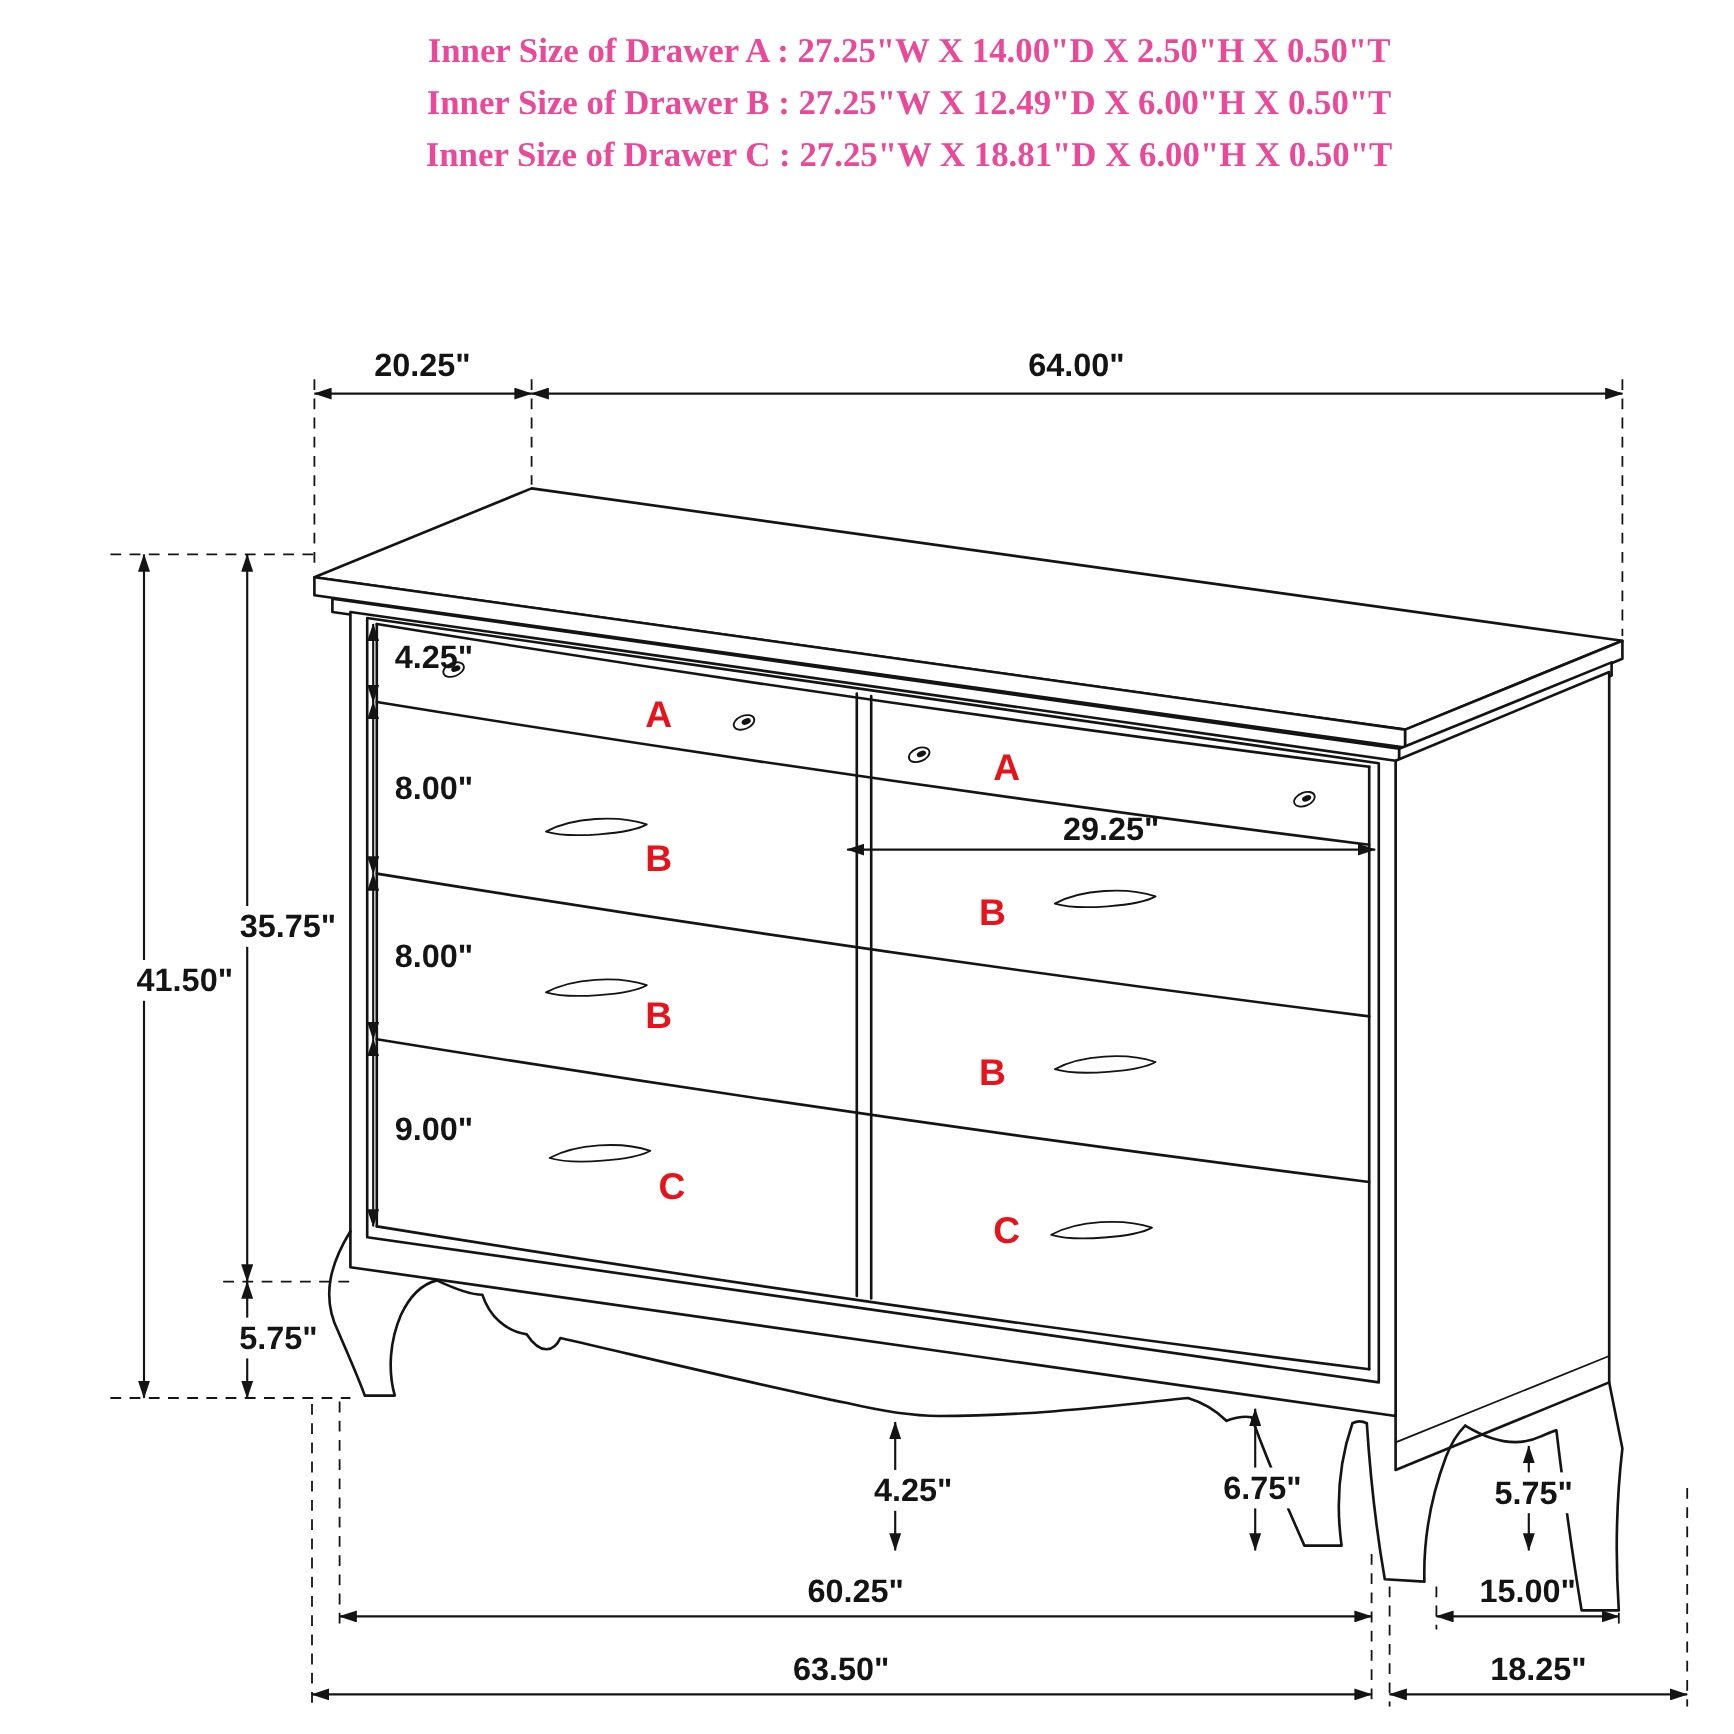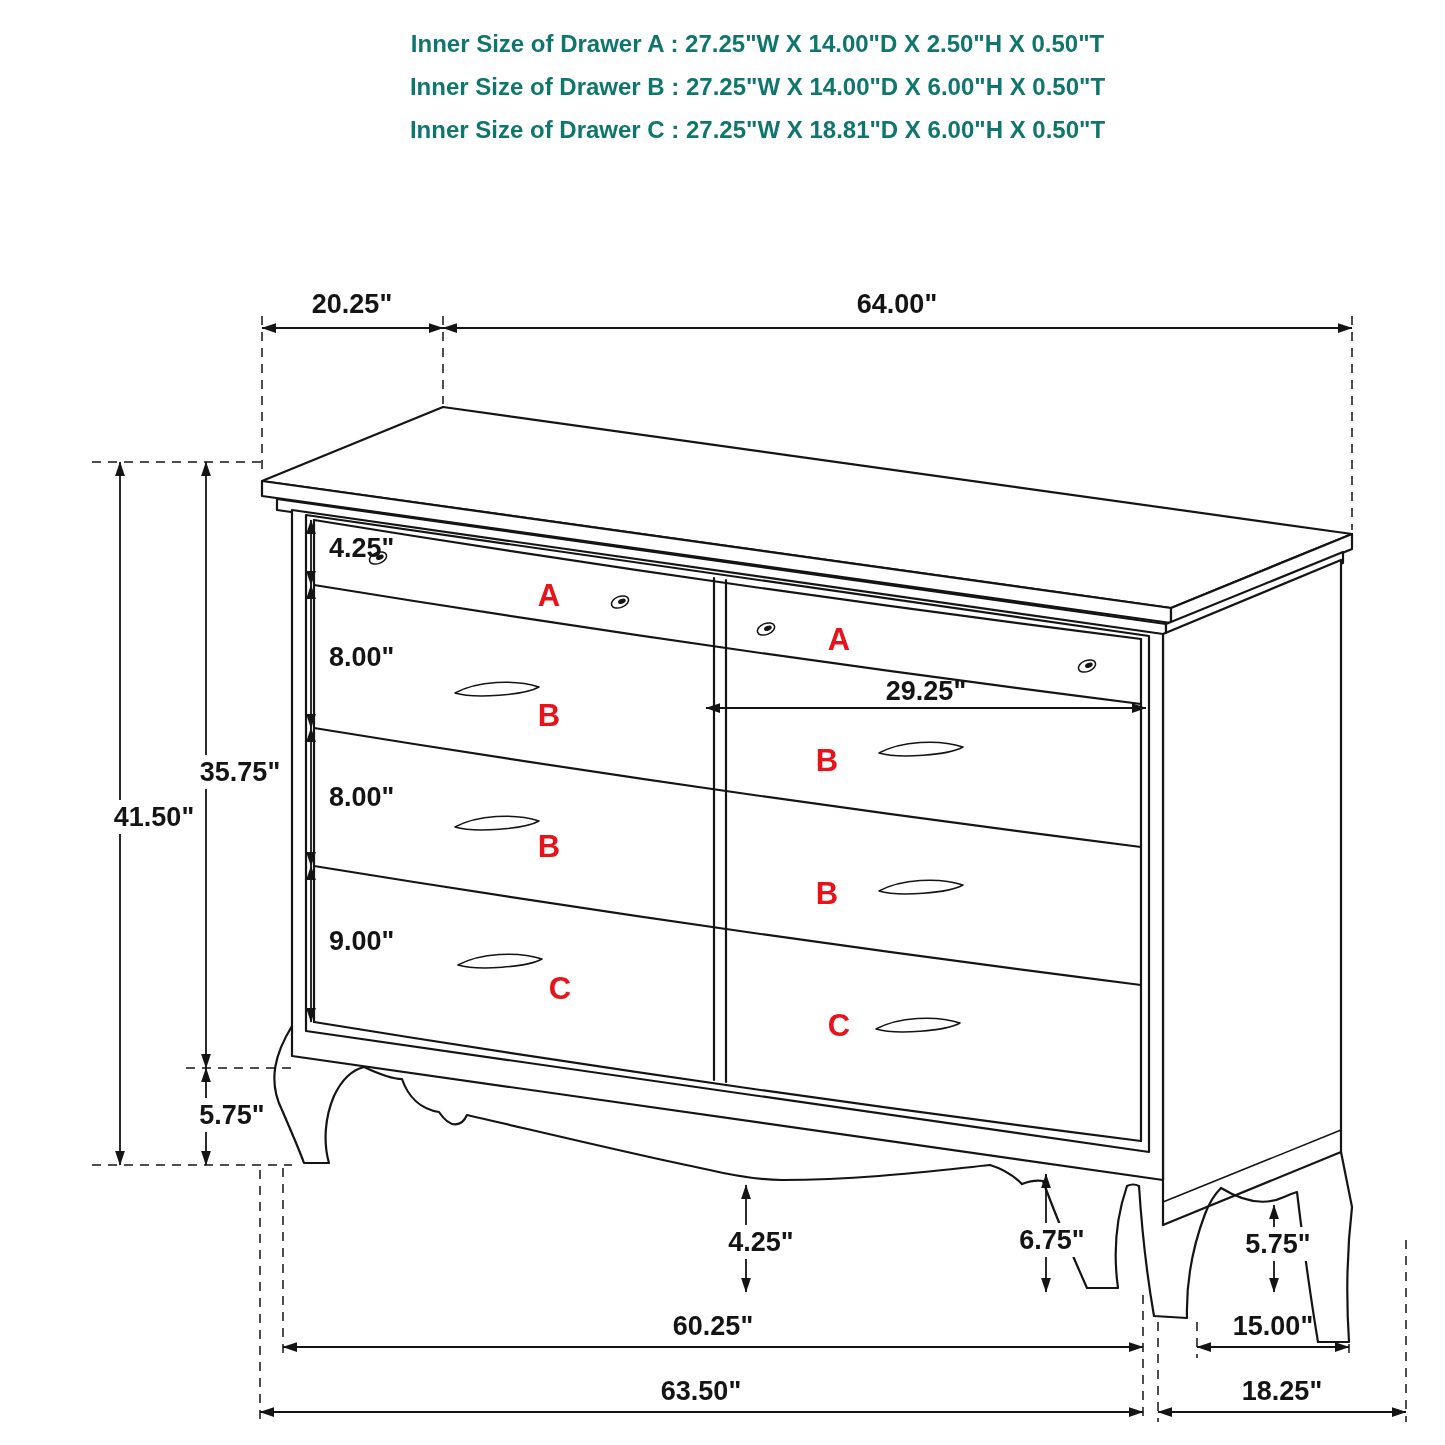--- a/index.html
+++ b/index.html
@@ -1,40 +1,40 @@
 <!DOCTYPE html>
 <html><head>
 <meta charset="utf-8">
 <style>
   html,body{margin:0;padding:0;background:#ffffff;}
   #canvas{position:relative;width:1445px;height:1445px;background:#ffffff;overflow:hidden;
           font-family:"Liberation Sans",sans-serif;}
   #header{position:absolute;top:22px;left:70px;right:0;text-align:center;
-          font-weight:bold;font-size:24px;line-height:43px;color:#0f766e;}
+          font-weight:bold;font-size:29px;line-height:43px;color:#ec4899;font-family:Liberation Serif, serif;}
   svg{position:absolute;top:0;left:0;}
   
   .st  {stroke:#141414;stroke-width:2.2;fill:none;stroke-linecap:round;stroke-linejoin:round;}
   .fw  {stroke:#141414;stroke-width:2.2;fill:#ffffff;stroke-linejoin:round;}
   .thin{stroke-width:1.5;}
   g.ext  {stroke:#141414;stroke-width:1.5;stroke-dasharray:9 7;fill:none;}
   g.dim  {stroke:#141414;stroke-width:1.8;fill:none;}
   g.dim path{marker-start:url(#arr);marker-end:url(#arr);}
   .dlabel{font-weight:bold;font-size:27px;fill:#141414;}
   .dletter{font-weight:bold;font-size:31px;}
   .bg{fill:#ffffff;stroke:none;}
   text{user-select:none;}
 </style>
 </head>
 <body>
 
 <div id="canvas">
 
   <div id="header">
     <div>Inner Size of Drawer A : 27.25"W X 14.00"D X 2.50"H X 0.50"T</div>
-    <div>Inner Size of Drawer B : 27.25"W X 14.00"D X 6.00"H X 0.50"T</div>
+    <div>Inner Size of Drawer B : 27.25"W X 12.49"D X 6.00"H X 0.50"T</div>
     <div>Inner Size of Drawer C : 27.25"W X 18.81"D X 6.00"H X 0.50"T</div>
   </div>
 
   <svg width="1445" height="1445" viewBox="0 0 1445 1445">
     <defs>
       <marker id="arr" viewBox="0 0 12 8" refX="11.5" refY="4" markerWidth="15" markerHeight="10" markerUnits="userSpaceOnUse" orient="auto-start-reverse">
         <path d="M0,0 L12,4 L0,8 Z" fill="#141414"></path>
       </marker>
     </defs>
 

